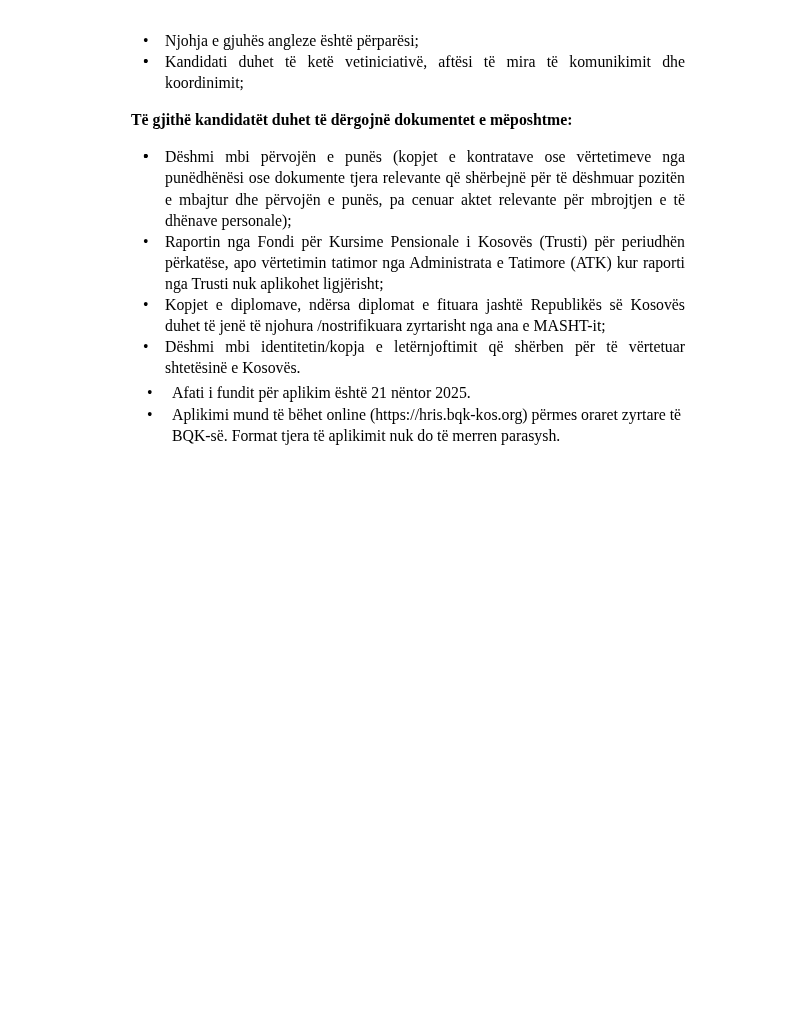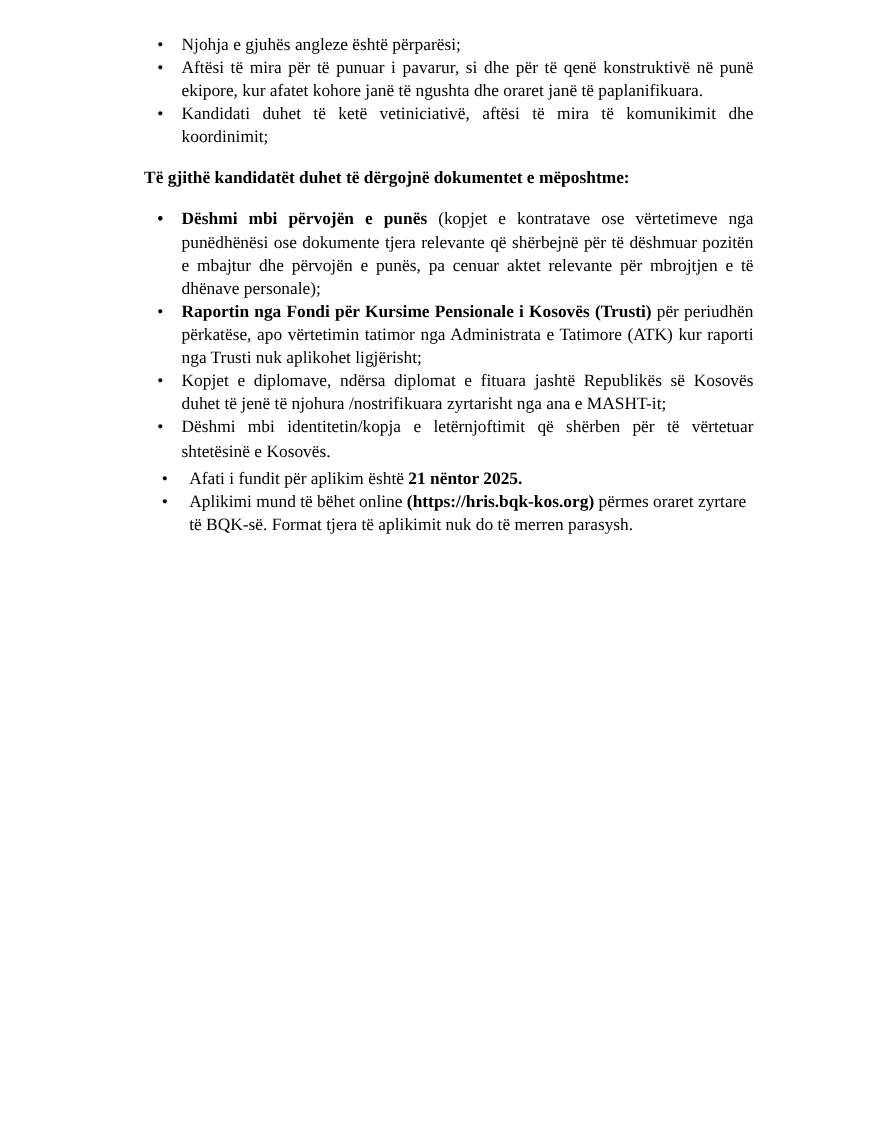--- a/index.html
+++ b/index.html
@@ -46,30 +46,30 @@
   ul.procedure-list li {
     padding-left: 57px;
     text-align: left;
   }
   ul.procedure-list li .bullet {
     left: 32px;
   }
   ul.procedure-list {
     margin-top: 4px;
   }
-  b { font-weight: bold; margin-top: 34px; }
+  b { font-weight: normal; margin-top: 34px; }
 </style>
 </head>
 <body>
 
 <div class="page">
 
   <ul class="doc-list">
       <li><span class="bullet">•</span><span>Njohja e gjuhës angleze është përparësi;</span></li>
-      <li><span class="bullet">•</span><span>Aftësi të mira për të punuar i pavarur, si dhe për të qenë konstruktivë në punë ekipore, kur afatet kohore janë të ngushta dhe oraret janë të paplanifikuara.</span></li>
+      <li><span class="bullet">•</span></li>
       <li><span class="bullet">•</span><span>Kandidati duhet të ketë vetiniciativë, aftësi të mira të komunikimit dhe koordinimit;</span></li>
     </ul>
 
   <p class="heading">Të gjithë kandidatët duhet të dërgojnë dokumentet e mëposhtme:</p>
 
   <ul class="doc-list">
       <li><span class="bullet">•</span></li>
       <li><span class="bullet">•</span></li>
       <li><span class="bullet">•</span><b>Dëshmi mbi përvojën e punës </b><span>(kopjet e kontratave ose vërtetimeve nga punëdhënësi ose dokumente tjera relevante që shërbejnë për të dëshmuar pozitën e mbajtur dhe përvojën e punës, pa cenuar aktet relevante për mbrojtjen e të dhënave personale);</span></li>
       <li><span class="bullet">•</span><b>Raportin nga Fondi për Kursime Pensionale i Kosovës (Trusti)</b><span> për periudhën përkatëse, apo vërtetimin tatimor nga Administrata e Tatimore (ATK) kur raporti nga Trusti nuk aplikohet ligjërisht;</span></li>

